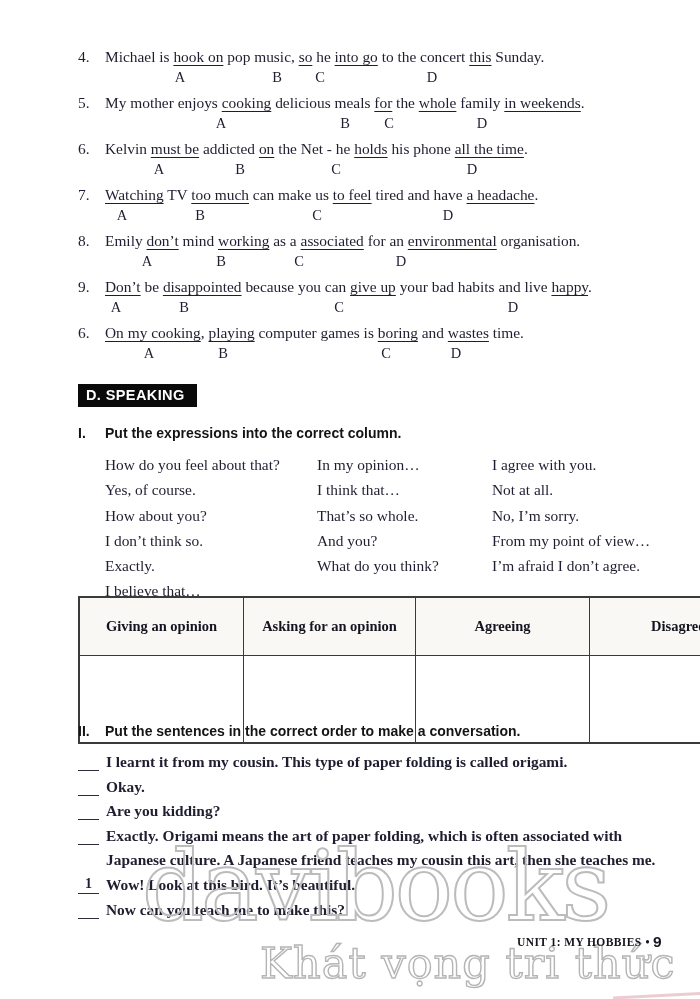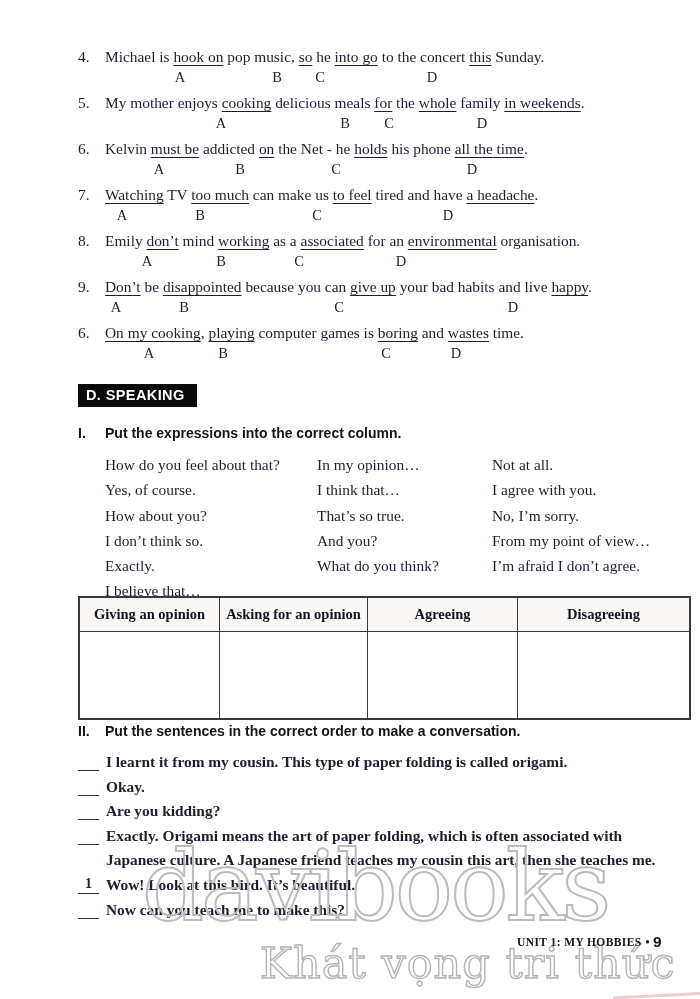--- a/index.html
+++ b/index.html
@@ -32,21 +32,21 @@
   .ex-col{flex:none;}
   .ex-col:nth-child(1){width:212px;}
   .ex-col:nth-child(2){width:175px;}
   .ex-col:nth-child(3){width:171px;}
   .ex-item{font-size:15.4px;line-height:25.3px;white-space:nowrap;}
 
   
   #sorting-table{position:absolute;left:78px;top:596px;width:574px;border-collapse:collapse;
                  table-layout:fixed;border:2px solid #3a3a3a;}
   #sorting-table th{border:1.5px solid #3a3a3a;font-size:14.5px;font-weight:bold;height:25px;
-                    padding:4px;text-align:center;background:rgba(208,182,148,0.10);color:#141420;}
+                    padding:16px;text-align:center;background:rgba(208,182,148,0.10);color:#141420;}
   #sorting-table td{border:1.5px solid #3a3a3a;height:86px;padding:0;}
   #sorting-table th:nth-child(1),#sorting-table td:nth-child(1){width:131px;}
   #sorting-table th:nth-child(2),#sorting-table td:nth-child(2){width:139px;}
   #sorting-table th:nth-child(3),#sorting-table td:nth-child(3){width:141px;}
   #sorting-table th:nth-child(4),#sorting-table td:nth-child(4){width:163px;}
 
   
   #conversation{position:absolute;left:78px;top:750px;width:590px;z-index:2;font-weight:bold;}
   .conv-row{display:flex;font-size:15.4px;line-height:24.6px;}
   .conv-blank{flex:none;width:21px;height:18px;margin:2px 7px 0 0;border-bottom:1.4px solid #2c2c3c;
@@ -176,27 +176,27 @@
         <div class="ex-item">How do you feel about that?</div>
         <div class="ex-item">Yes, of course.</div>
         <div class="ex-item">How about you?</div>
         <div class="ex-item">I don’t think so.</div>
         <div class="ex-item">Exactly.</div>
         <div class="ex-item">I believe that…</div>
       </div>
       <div class="ex-col">
         <div class="ex-item">In my opinion…</div>
         <div class="ex-item">I think that…</div>
-        <div class="ex-item">That’s so true.</div>
+        <div class="ex-item">That’s so whole.</div>
         <div class="ex-item">And you?</div>
         <div class="ex-item">What do you think?</div>
       </div>
       <div class="ex-col">
+        <div class="ex-item">I agree with you.</div>
         <div class="ex-item">Not at all.</div>
-        <div class="ex-item">I agree with you.</div>
         <div class="ex-item">No, I’m sorry.</div>
         <div class="ex-item">From my point of view…</div>
         <div class="ex-item">I’m afraid I don’t agree.</div>
       </div>
     </div>
 
   <table id="sorting-table">
     <thead>
         <tr id="table-head-row">
           <th>Giving an opinion</th>

